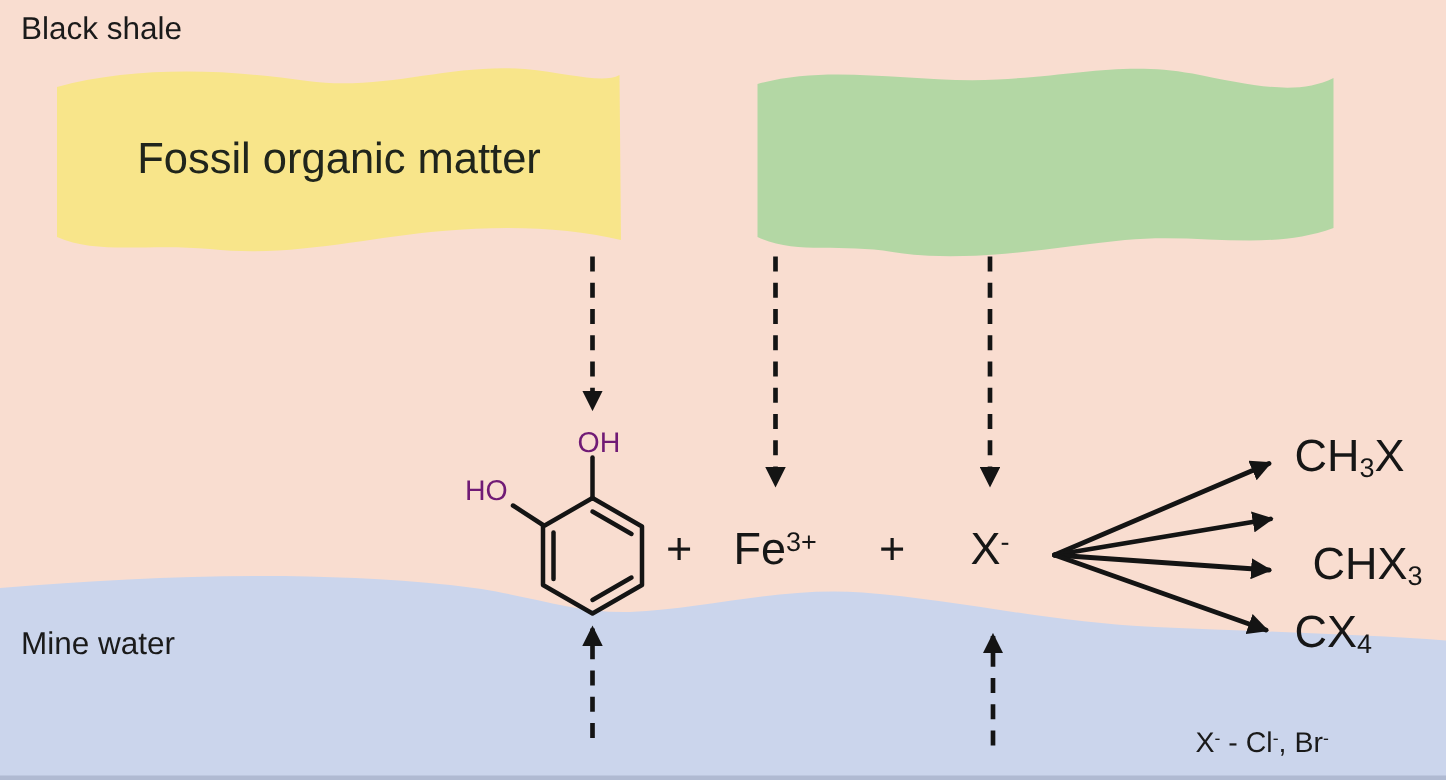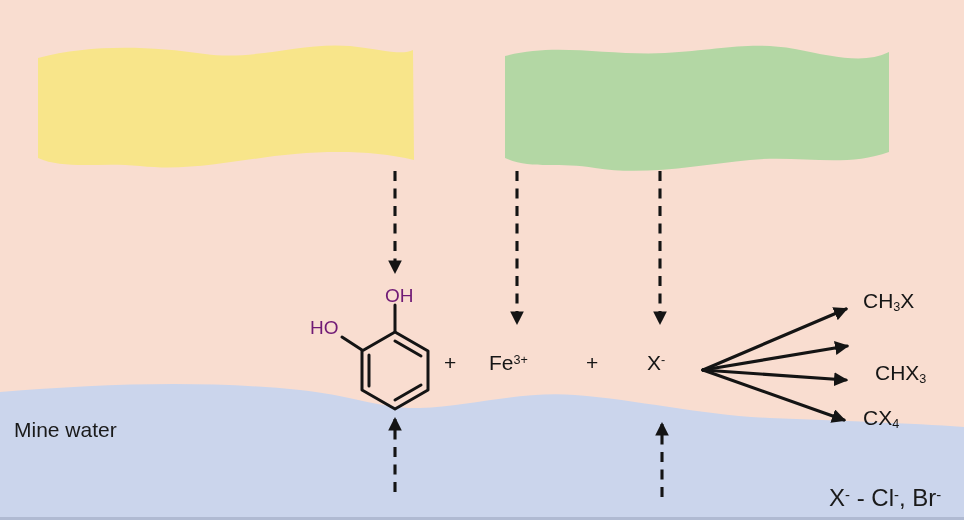--- a/index.html
+++ b/index.html
@@ -7,25 +7,25 @@
     position:relative;width:964px;height:520px;overflow:hidden;
     font-family:"Liberation Sans", sans-serif;color:#1a1a1a;background:#f9ddd0;
   }
   svg.art{position:absolute;left:0;top:0;}
   .label{position:absolute;white-space:nowrap;}
   .corner{font-size:21px;line-height:1.1;}
   .banner-label{
     position:absolute;display:flex;align-items:center;justify-content:center;
     font-size:29px;line-height:1;color:#20251c;
   }
-  .rxn{position:absolute;font-size:21px;line-height:1;white-space:nowrap;color:#161616;}
+  .rxn{position:absolute;font-size:30px;line-height:1;white-space:nowrap;color:#161616;}
   .rxn sup{font-size:0.60em;position:relative;top:-0.50em;vertical-align:baseline;}
   .rxn sub{font-size:0.60em;position:relative;top:0.20em;vertical-align:baseline;}
   .chem-small{position:absolute;font-size:19px;line-height:1;white-space:nowrap;color:#701a75;}
-  .legend{position:absolute;font-size:24px;line-height:1;white-space:nowrap;color:#1a1a1a;margin-left:32px;}
+  .legend{position:absolute;font-size:19px;line-height:1;white-space:nowrap;color:#1a1a1a;}
   .legend sup{font-size:0.62em;position:relative;top:-0.42em;vertical-align:baseline;}
   .bottom-edge{position:absolute;left:0;bottom:0;width:964px;height:3px;background:#9aa4bd;opacity:.55;}
 </style>
 </head>
 <body>
 
 <div class="canvas">
 
   <svg class="art" width="964" height="520" viewBox="0 0 964 520">
     <defs>
@@ -66,22 +66,24 @@
     </g>
 
     <g fill="none" stroke-width="3.2" stroke-linecap="round" stroke="#141414">
       <line x1="703" y1="370" x2="846" y2="309" marker-end="url(#ah)"></line>
       <line x1="703" y1="370" x2="847" y2="346" marker-end="url(#ah)"></line>
       <line x1="703" y1="370" x2="846" y2="380" marker-end="url(#ah)"></line>
       <line x1="703" y1="370" x2="844" y2="420" marker-end="url(#ah)"></line>
     </g>
   </svg>
 
+  <div class="label corner" style="left:14px;top:8px;">Black shale</div>
   <div class="label corner" style="left:14px;top:400px;margin-top:18px;">Mine water</div>
 
+  <div class="banner-label" style="left:38px;top:52px;width:376px;height:108px;">Fossil organic matter</div>
 
   <div class="chem-small" style="left:385px;top:286px;">OH</div>
   <div class="chem-small" style="left:310px;top:318px;">HO</div>
 
   <div class="rxn" style="left:444px;top:352px;">+</div>
   <div class="rxn" style="left:489px;top:352px;"><span>Fe</span><sup>3+</sup></div>
   <div class="rxn" style="left:586px;top:352px;">+</div>
   <div class="rxn" style="left:647px;top:352px;"><span>X</span><sup>-</sup></div>
 
   <div class="rxn" style="left:863px;top:290px;"><span>CH</span><sub>3</sub><span>X</span><sub></sub></div>

